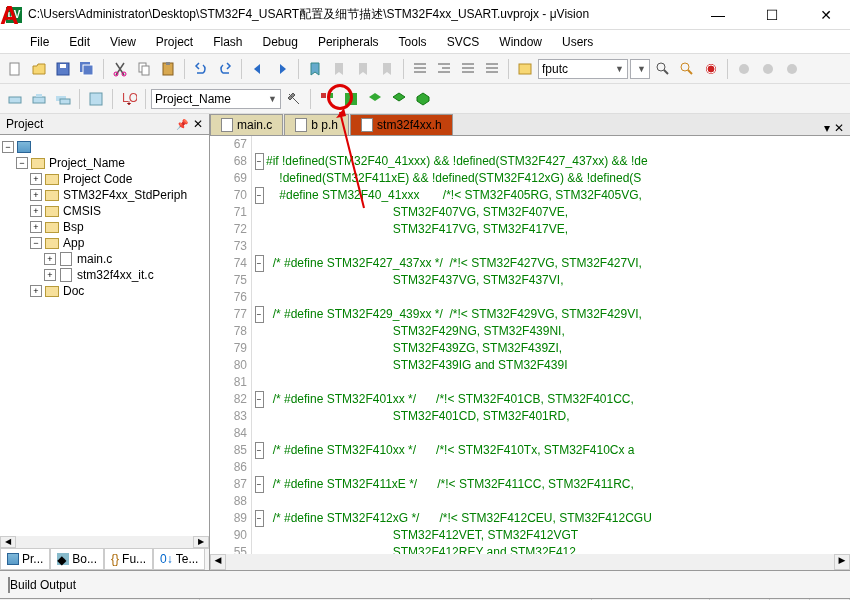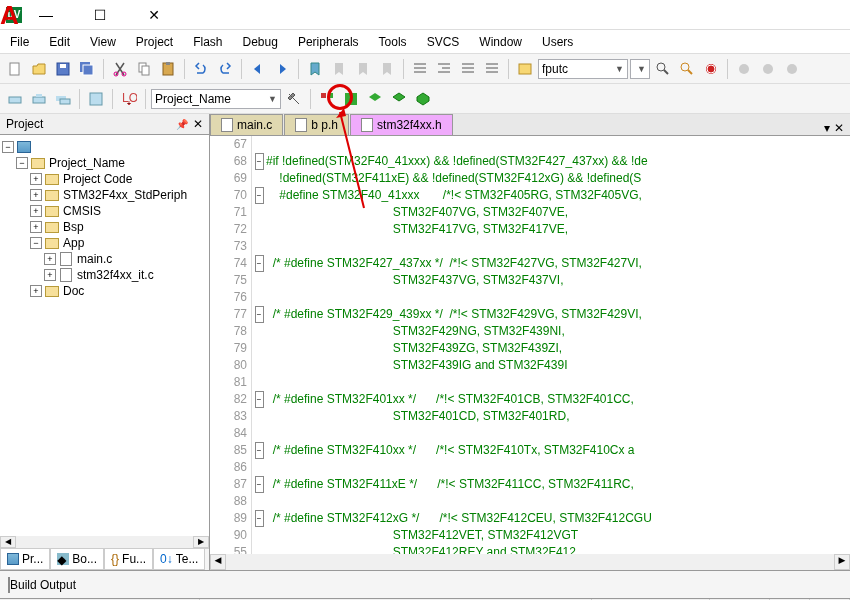--- a/index.html
+++ b/index.html
@@ -2,21 +2,21 @@
 <html><head>
 <meta charset="utf-8">
 <style>
 * { margin: 0; padding: 0; box-sizing: border-box; font-family: "Segoe UI", Tahoma, sans-serif; font-size: 12px; }
 body { background: #fff; width: 850px; height: 600px; overflow: hidden; position: relative; }
 .titlebar { height: 30px; background: #fff; border-bottom: 1px solid #ddd; display: flex; align-items: center; padding: 0 6px; }
 .titlebar .icon { width: 16px; height: 16px; background: #0a7c34; color: #fff; display: flex; align-items: center; justify-content: center; font-size: 10px; font-weight: bold; margin-right: 6px; }
 .titlebar .title { flex: 1; font-size: 12px; }
 .titlebar .winbtns { display: flex; gap: 18px; }
 .titlebar .winbtn { width: 36px; height: 20px; text-align: center; cursor: pointer; font-size: 14px; line-height: 20px; }
-.menubar { height: 24px; display: flex; align-items: center; padding: 0 0; border-bottom: 1px solid #ddd; }
+.menubar { height: 24px; display: flex; align-items: center; padding: 0 20px; border-bottom: 1px solid #ddd; }
 .menubar .menuitem { padding: 3px 10px; cursor: pointer; }
 .toolbar { height: 30px; display: flex; align-items: center; padding: 0 4px; gap: 2px; border-bottom: 1px solid #ddd; background: #f5f5f5; }
 .toolbar .sep { width: 1px; height: 20px; background: #ccc; margin: 0 3px; }
 .tbtn { width: 22px; height: 22px; display: flex; align-items: center; justify-content: center; cursor: pointer; border: 1px solid transparent; }
 .tbtn svg { width: 16px; height: 16px; }
 .combo { border: 1px solid #abadb3; background: #fff; height: 20px; min-width: 100px; display: flex; align-items: center; padding: 0 3px; font-size: 11px; }
 .combo .drop { margin-left: auto; font-size: 9px; color: #555; }
 .main { display: flex; height: 456px; }
 .project-panel { width: 210px; border-right: 1px solid #999; display: flex; flex-direction: column; background: #fff; }
 .panel-header { background: #f0f0f0; border-bottom: 1px solid #999; padding: 3px 6px; display: flex; align-items: center; font-size: 11px; }
@@ -35,21 +35,21 @@
 .ind3 { padding-left: 42px; }
 .tree-scroll { height: 12px; background: #f0f0f0; display: flex; }
 .tree-scroll .sc-btn { width: 16px; border: 1px solid #ccc; font-size: 8px; text-align: center; }
 .tree-scroll .sc-track { flex: 1; background: #f0f0f0; }
 .panel-tabs { height: 22px; display: flex; border-top: 1px solid #ccc; background: #f5f5f5; }
 .panel-tab { border: 1px solid #ccc; border-top: none; padding: 2px 6px; font-size: 10px; display: flex; align-items: center; gap: 3px; cursor: pointer; background: #fff; }
 .panel-tab .ic { width: 12px; height: 12px; }
 .editor-area { flex: 1; display: flex; flex-direction: column; background: #fff; }
 .editor-tabs { height: 22px; display: flex; align-items: flex-end; background: #e8e8e8; border-bottom: 1px solid #999; position: relative; }
 .editor-tab { padding: 3px 10px; border: 1px solid #999; border-bottom: none; margin-right: 1px; font-size: 11px; display: flex; align-items: center; gap: 4px; cursor: pointer; }
-.editor-tab.active { background: #f0abfc; }
+.editor-tab.active { background: #c2410c; }
 .editor-tab.inactive { background: #e0d8b0; }
 .editor-tab .tab-ic { width: 12px; height: 14px; background: #fff; border: 1px solid #888; }
 .editor-tabs .tab-extra { margin-left: auto; display: flex; gap: 4px; padding-right: 6px; font-size: 11px; }
 .code-area { flex: 1; display: flex; overflow: hidden; font-family: "Courier New", monospace; font-size: 13px; position: relative; }
 .gutter { background: #fff; border-right: 1px solid #ddd; text-align: right; color: #999; padding: 0 4px; user-select: none; width: 42px; }
 .gutter div { height: 17px; line-height: 17px; }
 .fold-col { width: 14px; background: #fff; }
 .fold-col div { height: 17px; display: flex; align-items: center; justify-content: center; }
 .fold-box { width: 9px; height: 9px; border: 1px solid #888; font-size: 8px; line-height: 7px; text-align: center; background: #fff; }
 .code-lines { flex: 1; overflow: hidden; white-space: pre; }
@@ -70,20 +70,21 @@
 
 <div class="red-letter">A</div>
 <div class="red-circle" style="top:84px; left:327px;"></div>
 <svg class="red-arrow" style="top:108px; left:336px;" width="40" height="110">
   <line x1="4" y1="4" x2="28" y2="100" stroke="#d00" stroke-width="2"></line>
   <polygon points="0,10 8,0 10,8" fill="#d00"></polygon>
 </svg>
 
 <div class="titlebar">
   <div class="icon">μV</div>
+  <div class="title">C:\Users\Administrator\Desktop\STM32F4_USART配置及细节描述\STM32F4xx_USART.uvprojx - μVision</div>
   <div class="winbtns">
     <div class="winbtn">—</div>
     <div class="winbtn">☐</div>
     <div class="winbtn close">✕</div>
   </div>
 </div>
 
 <div class="menubar">
   <div class="menuitem">File</div>
   <div class="menuitem">Edit</div>

